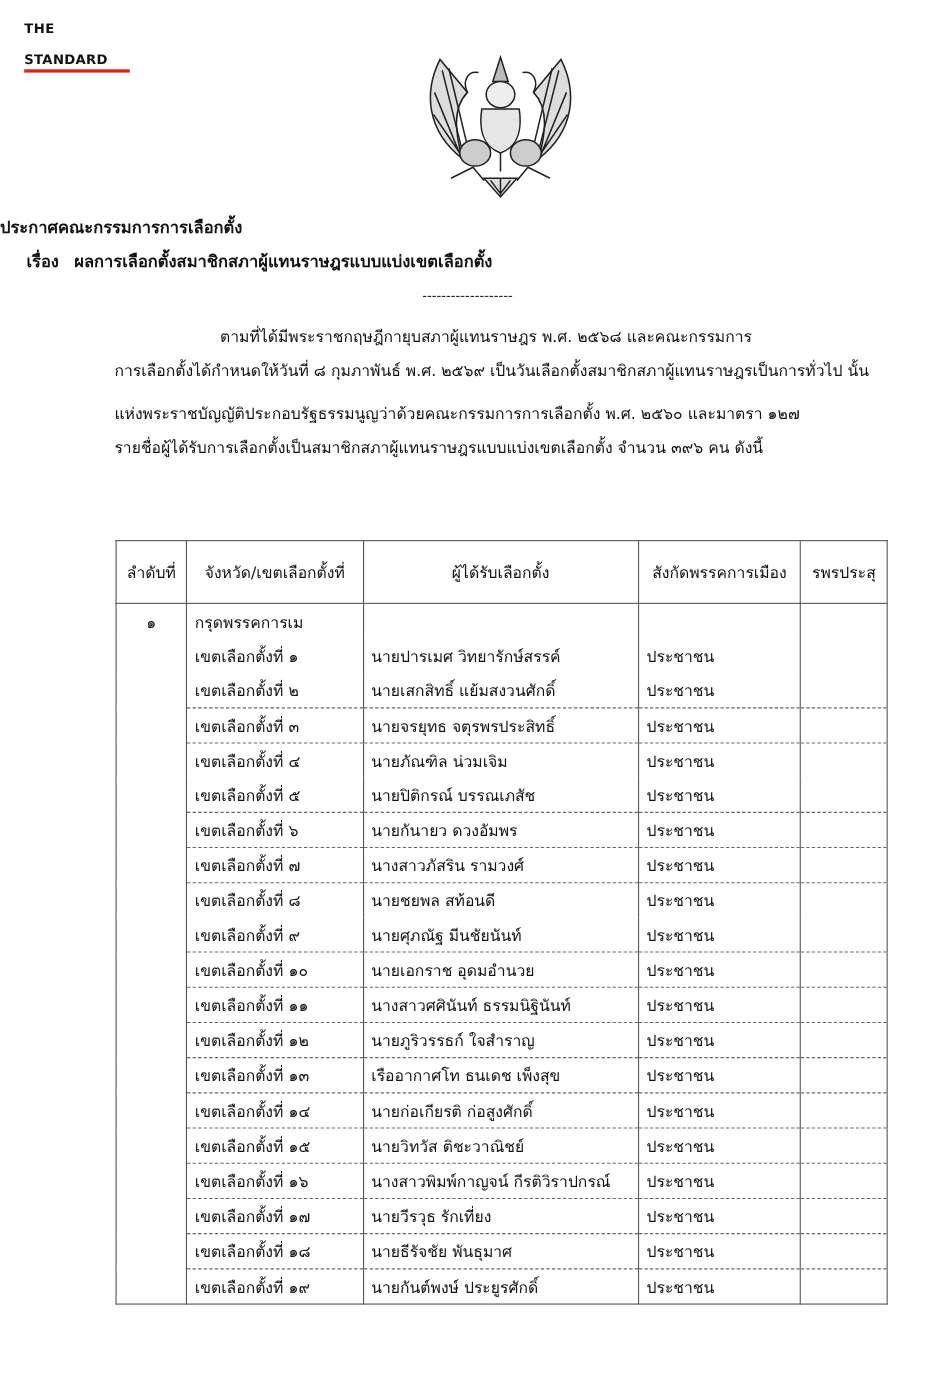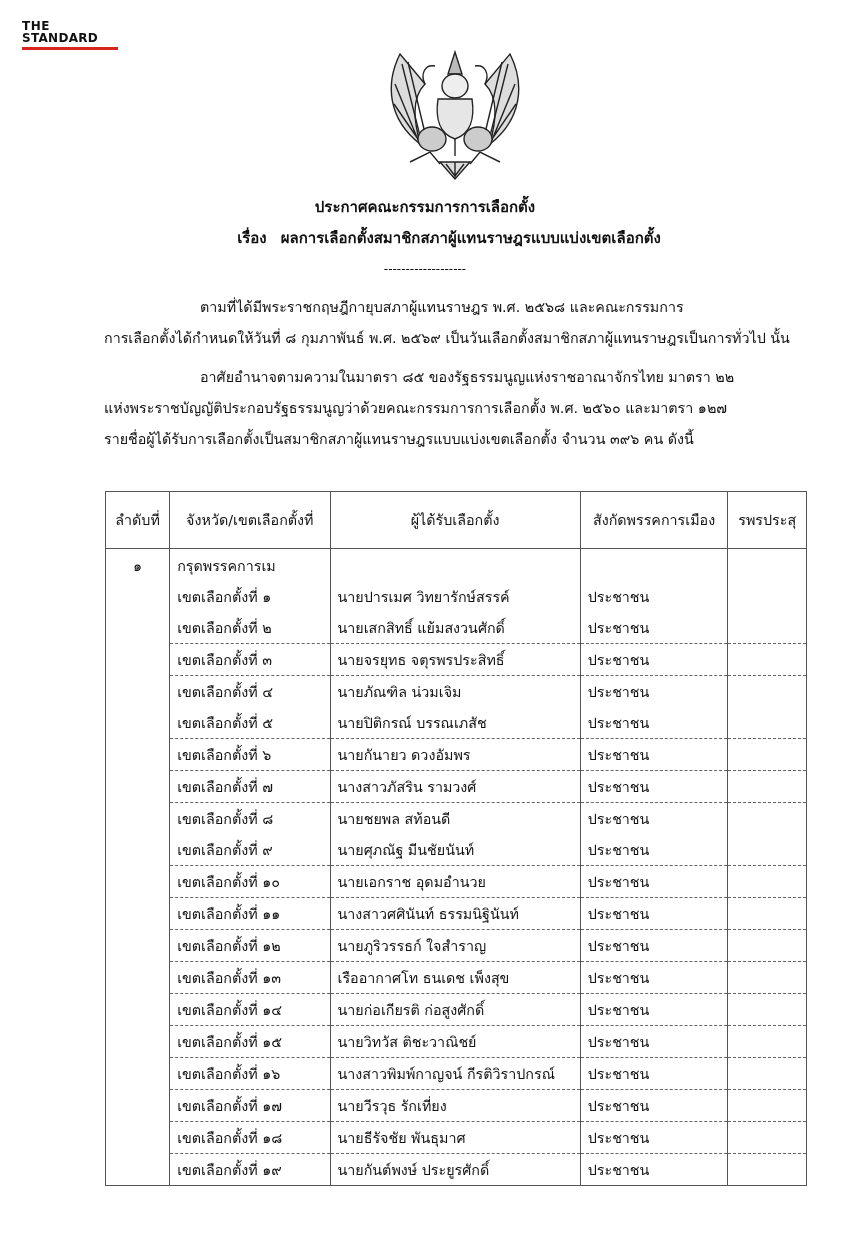--- a/index.html
+++ b/index.html
@@ -7,27 +7,27 @@
     width: 850px; height: 1250px; position: relative; overflow: hidden;
     font-family: "DejaVu Sans", "Liberation Sans", sans-serif;
     color: #111;
   }
   .logo {
     position: absolute; left: 22px; top: 20px; width: 96px;
     font-family: "DejaVu Sans", sans-serif; font-weight: 900;
     line-height: 1;
   }
   .logo .l1 { font-size: 12px; letter-spacing: 0.5px; }
-  .logo .l2 { font-size: 12px; letter-spacing: 0.3px; margin-top: 0px; }
+  .logo .l2 { font-size: 12px; letter-spacing: 0.3px; margin-top: 16px; }
   .logo .bar { height: 3px; background: #d7261e; margin-top: 3px; }
 
   .garuda { position: absolute; left: 380px; top: 44px; width: 150px; height: 140px; }
 
   .title1, .title2 {
-    position: absolute; left: 0; width: 850px; text-align: center;
+    position: absolute; left: 0; width: 850px; text-align: left;
     font-weight: bold; font-size: 15px;
   }
   .title1 { top: 195px; }
   .title2 { top: 226px; padding-left: 24px; }
   .title2 .gap { display: inline-block; width: 14px; }
   .divider {
     position: absolute; top: 262px; left: 0; width: 850px; text-align: center;
     font-size: 12px; letter-spacing: 0px;
   }
 
@@ -107,21 +107,20 @@
 <div class="title2">
   <span>เรื่อง</span><span class="gap"></span><span>ผลการเลือกตั้งสมาชิกสภาผู้แทนราษฎรแบบแบ่งเขตเลือกตั้ง</span>
 </div>
 <div class="divider">-------------------</div>
 
 <div class="para p1">
   <div class="line indent">ตามที่ได้มีพระราชกฤษฎีกายุบสภาผู้แทนราษฎร พ.ศ. ๒๕๖๘ และคณะกรรมการ</div>
   <div class="line">การเลือกตั้งได้กำหนดให้วันที่ ๘ กุมภาพันธ์ พ.ศ. ๒๕๖๙ เป็นวันเลือกตั้งสมาชิกสภาผู้แทนราษฎรเป็นการทั่วไป นั้น</div>
 </div>
 <div class="para p2">
-  <div class="line indent">อาศัยอำนาจตามความในมาตรา ๘๕ ของรัฐธรรมนูญแห่งราชอาณาจักรไทย มาตรา ๒๒</div>
   <div class="line">แห่งพระราชบัญญัติประกอบรัฐธรรมนูญว่าด้วยคณะกรรมการการเลือกตั้ง พ.ศ. ๒๕๖๐ และมาตรา ๑๒๗</div>
   <div class="line">รายชื่อผู้ได้รับการเลือกตั้งเป็นสมาชิกสภาผู้แทนราษฎรแบบแบ่งเขตเลือกตั้ง จำนวน ๓๙๖ คน ดังนี้</div>
 </div>
 
 <table class="results">
   <colgroup>
       <col class="col1">
       <col class="col2">
       <col class="col3">
       <col class="col4">

